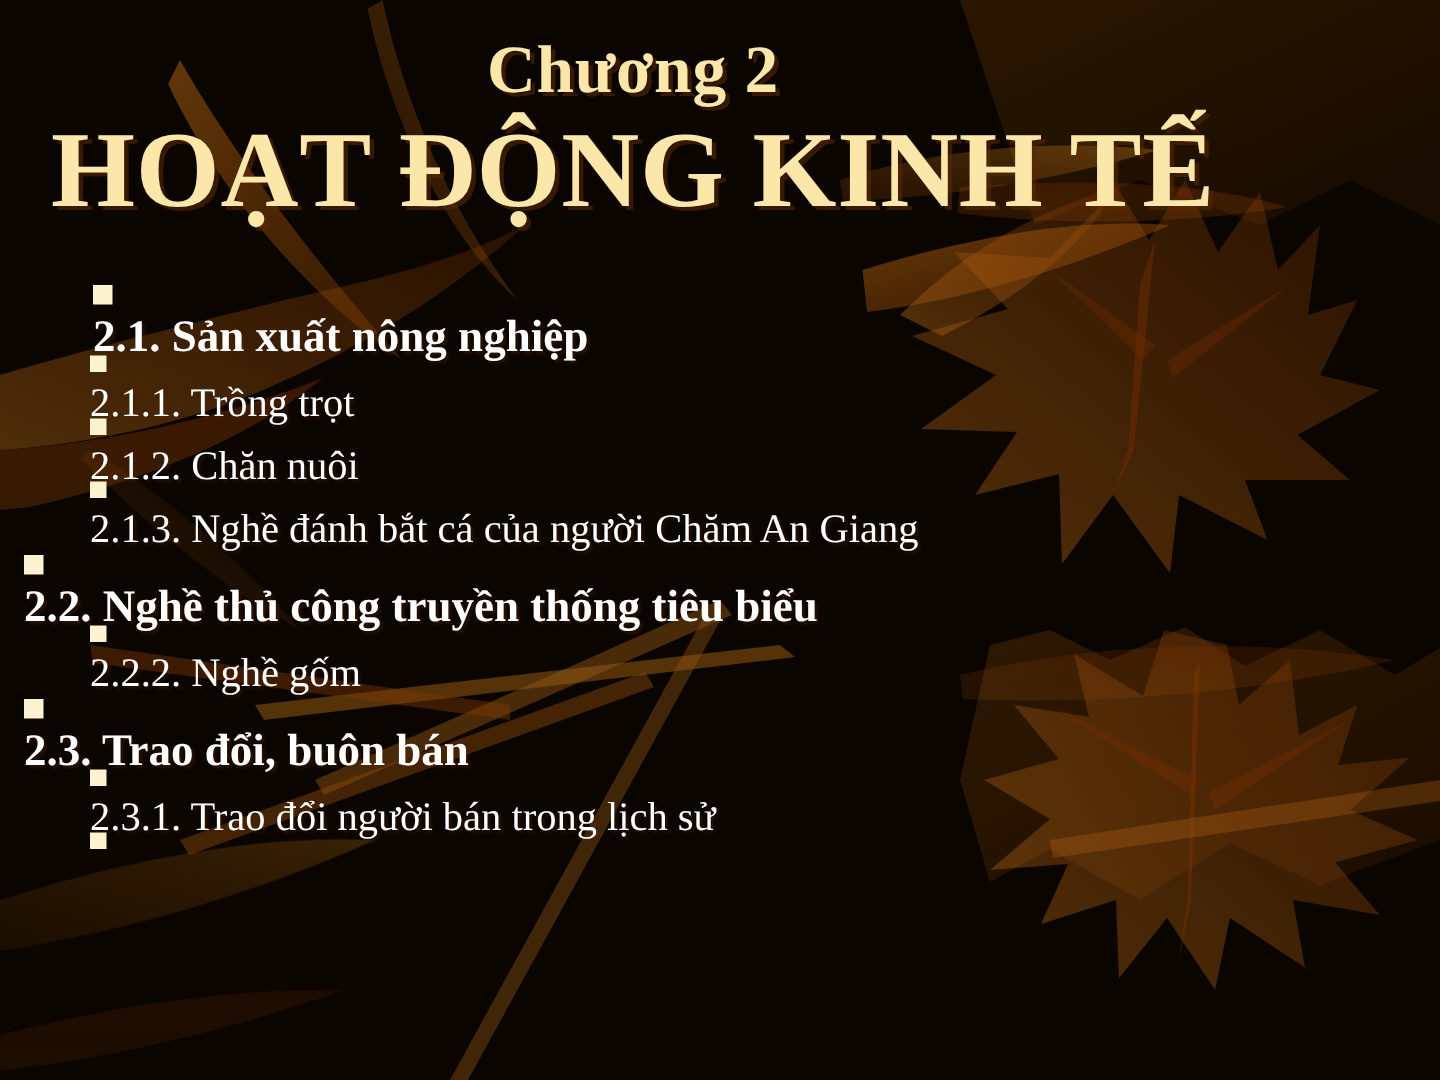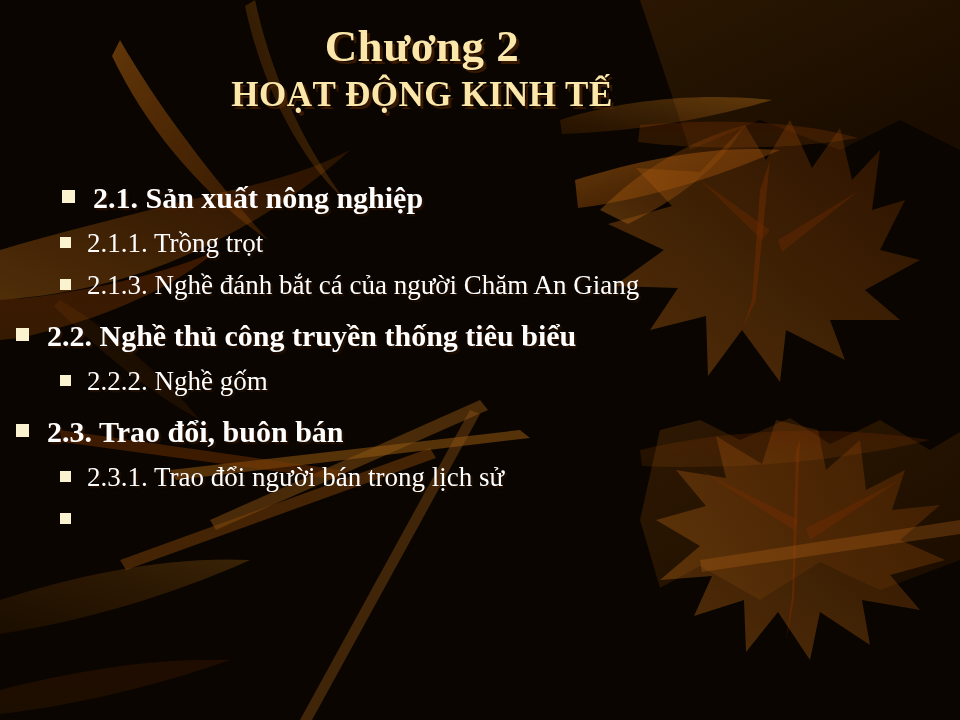--- a/index.html
+++ b/index.html
@@ -53,38 +53,39 @@
     display: block;
     font-size: 45px;
     font-weight: 700;
     color: #fae7a9;
     text-shadow: 3px 3px 0 rgba(92,40,0,0.55);
     letter-spacing: 0.5px;
   }
   .title-line2 {
     display: block;
     margin-top: 8px;
-    font-size: 35px;
+    font-size: 72px;
     font-weight: 700;
     color: #fae7a9;
     text-shadow: 3px 3px 0 rgba(92,40,0,0.55);
     letter-spacing: 0.5px;
   }
 
   
   #body-list {
     position: absolute;
     left: 0;
     top: 176px;
     width: 960px;
   }
   .row {
     display: flex;
     align-items: flex-start;
     position: relative;
+    flex-direction: column;
   }
   .bullet {
     flex: 0 0 auto;
     display: inline-block;
     background: #fbf2cf;
   }
   .lvl1 {
     padding-left: 62px;
     height: 47px;
   }
@@ -203,20 +204,24 @@
     <div class="row lvl1">
       <span class="bullet"></span>
       <span class="txt">2.1. Sản xuất nông nghiệp</span>
     </div>
 
     <div class="row lvl2">
       <span class="bullet"></span>
       <span class="txt">2.1.1. Trồng trọt</span>
     </div>
 
+    <div class="row lvl2">
+      <span class="bullet"></span>
+      <span class="txt">2.1.2. Chăn nuôi</span>
+    </div>
 
     <div class="row lvl2">
       <span class="bullet"></span>
       <span class="txt">2.1.3. Nghề đánh bắt cá của người Chăm An Giang</span>
     </div>
 
     <div class="row lvl1 gap-before">
       <span class="bullet"></span>
       <span class="txt">2.2. Nghề thủ công truyền thống tiêu biểu</span>
     </div>

